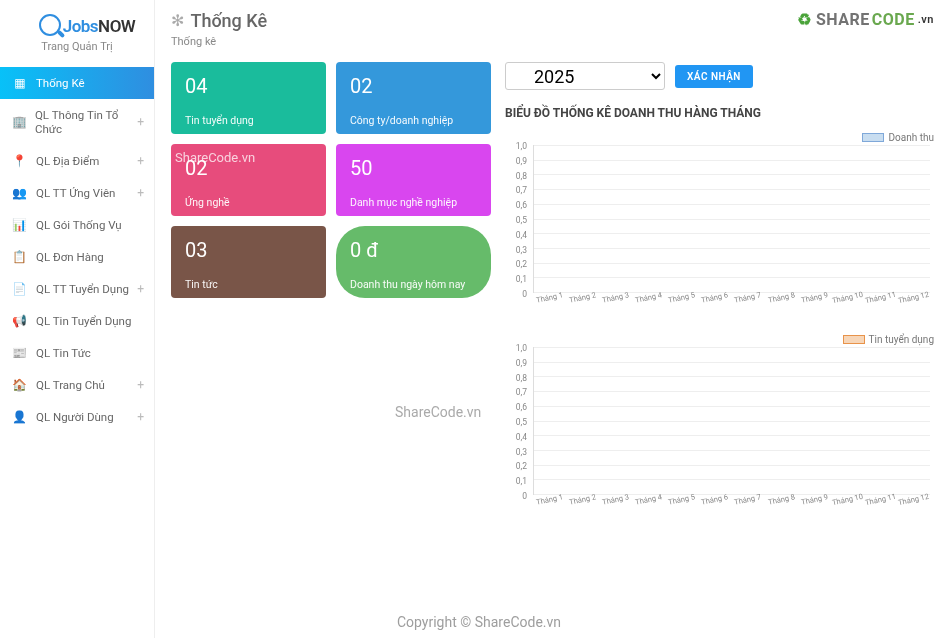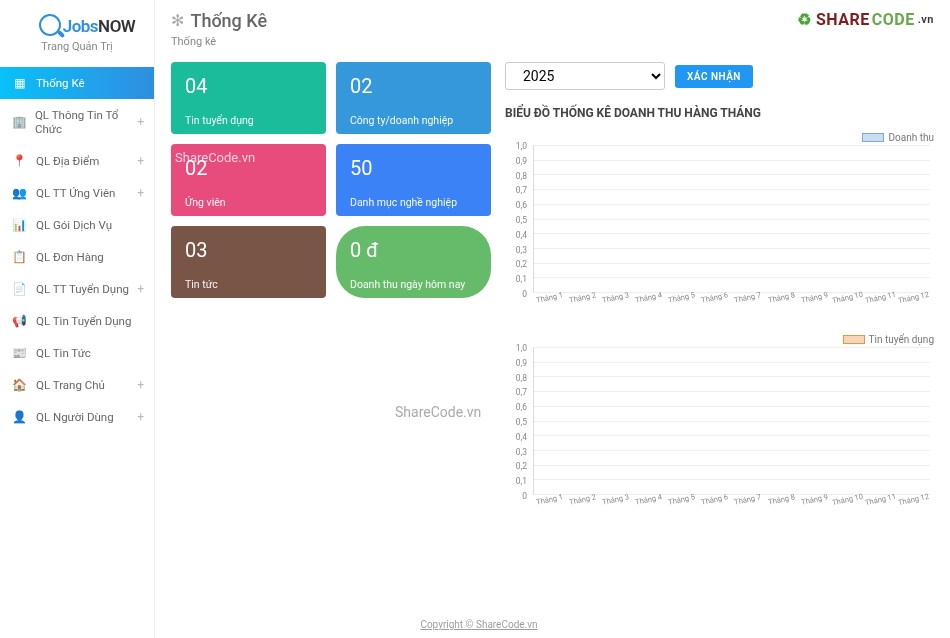--- a/index.html
+++ b/index.html
@@ -17,55 +17,55 @@
 .nav li { display:flex; align-items:center; padding: 9px 10px 9px 12px; font-size: 11.5px; color: #666; cursor: pointer; border-bottom: 0 solid transparent; position:relative; }
 .nav li.active { background: linear-gradient(90deg,#08c1f8,#2f8ee0); color:#fff; }
 .nav li .icon { width: 16px; display:inline-flex; justify-content:center; margin-right: 8px; font-size: 12px; }
 .nav li .plus { margin-left:auto; color:#bbb; font-size: 12px; }
 .main { flex: 1; padding: 10px 16px; overflow: hidden; }
 .header { display:flex; align-items: flex-start; }
 .page-title { font-size: 18px; font-weight: 500; color:#666; display:flex; align-items:center; gap:6px; }
 .page-title .spin { color:#aaa; font-size: 16px; }
 .breadcrumb { font-size: 11px; color:#888; margin-top: 4px; }
 .watermark { margin-left:auto; display:flex; align-items:center; gap:2px; font-size:16px; font-weight: 700; letter-spacing: 0.5px; }
-.wm-share { color:#7f1d1d; }
+.wm-share { color:#737373; }
 .wm-code { color:#6aa84f; }
 .wm-vn { color:#333; font-size: 11px; font-weight:600; margin-left:1px; }
 .wm-icon { color:#4aa33a; font-size:16px; margin-right:2px; }
 .content { display:flex; gap: 14px; margin-top: 14px; }
 .cards { width: 320px; }
 .cards-grid { display:grid; grid-template-columns: 1fr 1fr; gap: 10px; }
 .card { border-radius: 4px; padding: 12px 14px; color: #fff; height: 72px; position:relative; }
 .card .num { font-size: 20px; font-weight: 400; }
 .card .lbl { font-size: 10.5px; margin-top: 16px; opacity: .95; }
 .card.teal { background:#1abc9c; }
 .card.blue { background:#3498db; }
 .card.pink { background:#e74c7c; }
-.card.slate { background:#3b82f6; }
+.card.slate { background:#d946ef; }
 .card.brown { background:#795548; }
 .card.green { background:#66bb6a;border-radius:29px; }
 .wm-text { position:absolute; top:6px; left:4px; font-size:13px; color:rgba(255,255,255,.75); letter-spacing:0; pointer-events:none; }
 .right { flex:1; display:flex; flex-direction:column; gap: 8px; }
 .filter-row { display:flex; gap:10px; align-items:center; }
-.year-select { width: 160px; height: 28px; border:1px solid #ccc; border-radius:3px; padding: 0 13px; font-size: 14px; background:#fff; }
+.year-select { width: 160px; height: 28px; border:1px solid #ccc; border-radius:3px; padding: 0 24px; font-size: 18px; background:#fff; }
 .btn-confirm { background:#2196f3; color:#fff; border:none; border-radius:3px; padding: 6px 12px; font-size: 10px; font-weight:600; letter-spacing:.5px; cursor:pointer; }
 .chart-title { font-size: 12px; font-weight: 700; color:#444; margin-top: 8px; }
 .chart { height: 190px; position:relative; margin-top: 4px; }
 .legend { text-align:right; font-size: 10px; color:#777; margin-bottom: 2px; }
 .legend .swatch { display:inline-block; width: 22px; height: 9px; border:1px solid #7fa8d9; background:#c8ddf0; vertical-align: -1px; margin-right: 4px; }
 .legend.orange .swatch { border-color:#e8934a; background:#f7d6b8; }
 .plot { position:relative; height: 148px; margin-left: 28px; margin-right: 4px; border-left: 1px solid #ddd; border-bottom: 1px solid #ddd; }
 .ylabels { position:absolute; left:0; top:14px; bottom:28px; width:26px;text-align:center; }
 .ylabels span { position:absolute; right:4px; font-size: 8.5px; color:#888; transform: translateY(-50%); }
 .gridlines { position:absolute; inset:0; }
 .gridlines div { position:absolute; left:0; right:0; border-top:1px solid #eee; }
 .xlabels { display:flex; margin-left:28px; margin-right:4px; }
 .xlabels span { flex:1; font-size:7.5px; color:#888; text-align:center; transform: rotate(-12deg); transform-origin: center; white-space:nowrap; }
 .wm-center { position:absolute; color:#aaa; font-size:14px; pointer-events:none; }
-.copyright { position:absolute; bottom:8px; left:8px; right:0; text-align:center; font-size:10px; color:#9e9e9e; pointer-events:none;text-decoration:underline; }
+.copyright { position:absolute; bottom:8px; left:8px; right:0; text-align:center; font-size:14px; color:#9e9e9e; pointer-events:none; }
 </style>
 </head>
 <body>
 
 <div class="layout">
   <aside class="sidebar">
     <div class="logo">
       <span class="logo-brand">
         <span class="logo-magnify"></span><span class="logo-blue">Jobs</span><span class="logo-dark">NOW</span>
       </span>
@@ -86,21 +86,21 @@
           <span>QL Địa Điểm</span>
           <span class="plus">+</span>
         </li>
         <li>
           <span class="icon">👥</span>
           <span>QL TT Ứng Viên</span>
           <span class="plus">+</span>
         </li>
         <li>
           <span class="icon">📊</span>
-          <span>QL Gói Dịch Vụ</span>
+          <span>QL Gói Thống Vụ</span>
         </li>
         <li>
           <span class="icon">📋</span>
           <span>QL Đơn Hàng</span>
         </li>
         <li>
           <span class="icon">📄</span>
           <span>QL TT Tuyển Dụng</span>
           <span class="plus">+</span>
         </li>
@@ -149,21 +149,21 @@
               <div class="num">04</div>
               <div class="lbl">Tin tuyển dụng</div>
             </div>
             <div class="card blue">
               <div class="num">02</div>
               <div class="lbl">Công ty/doanh nghiệp</div>
             </div>
             <div class="card pink">
               <div class="wm-text">ShareCode.vn</div>
               <div class="num">02</div>
-              <div class="lbl">Ứng viên</div>
+              <div class="lbl">Ứng nghề</div>
             </div>
             <div class="card slate">
               <div class="num">50</div>
               <div class="lbl">Danh mục nghề nghiệp</div>
             </div>
             <div class="card brown">
               <div class="num">03</div>
               <div class="lbl">Tin tức</div>
             </div>
             <div class="card green">

